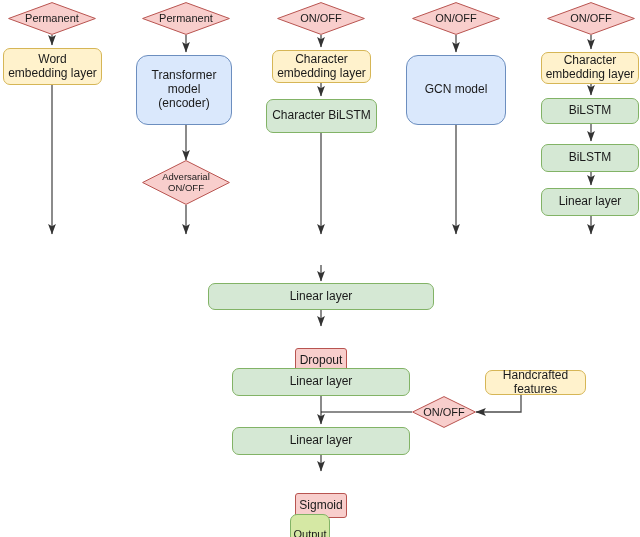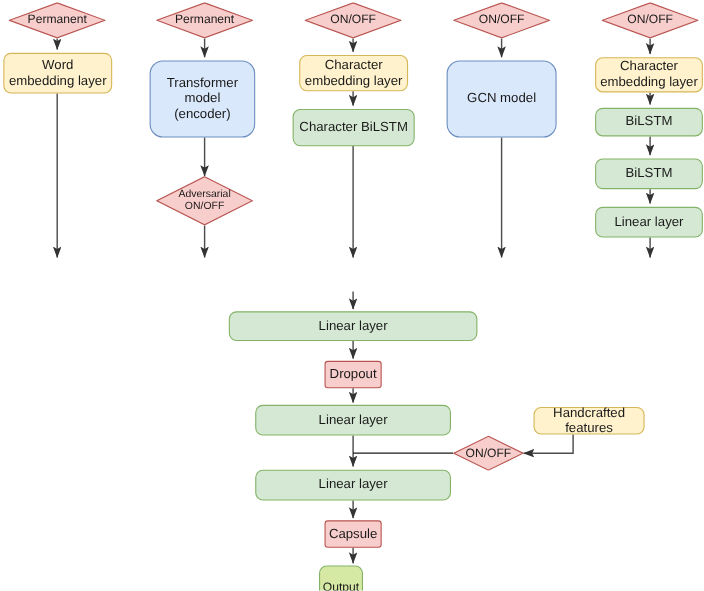--- a/index.html
+++ b/index.html
@@ -51,20 +51,21 @@
     border-color: #82b366;
   }
   .box-blue {
     background: #dae8fc;
     border-color: #6c8ebf;
   }
   .box-red {
     background: #f8cecc;
     border-color: #b85450;
     border-radius: 3px;
+    margin-top: 20px;
   }
   .box-orange {
     background: #fce5cd;
     border-color: #d6b656;
   }
   .box-lime {
     background: #d5e8a4;
     border-color: #82b366;
   }
   .box-bigmodel {
@@ -254,20 +255,20 @@
         <polygon points="32,0.6 63.4,16 32,31.4 0.6,16" fill="#f8cecc" stroke="#b85450" stroke-width="1"></polygon>
       </svg>
     <span class="dlabel">ON/OFF</span>
   </div>
 
   <div class="node box box-green t12" style="left:232px;top:427px;width:178px;height:28px;">
     <span>Linear layer</span>
   </div>
 
   <div class="node box box-red t12" style="left:295px;top:473px;width:52px;height:25px;">
-    <span>Capsule</span>
+    <span>Sigmoid</span>
   </div>
 
   <div class="node box box-lime t11" style="left:290px;top:514px;width:40px;height:40px;">
     <span>Output</span>
   </div>
 
 </div>
 
 </body></html>

